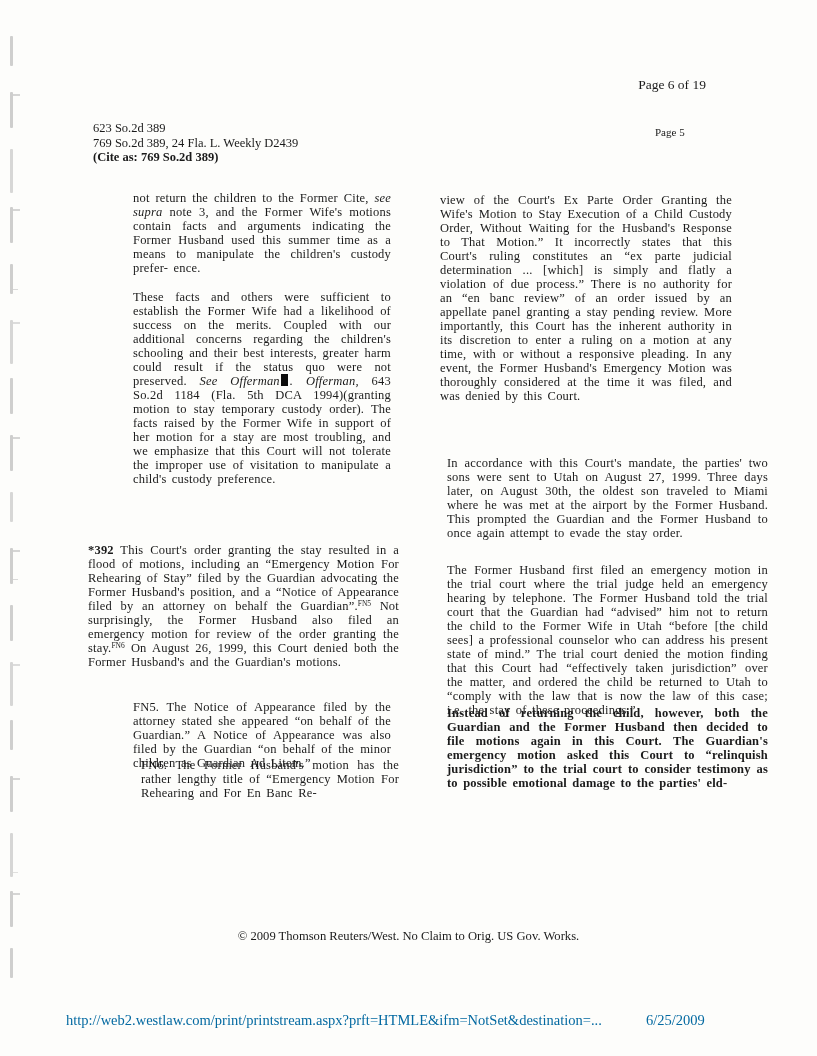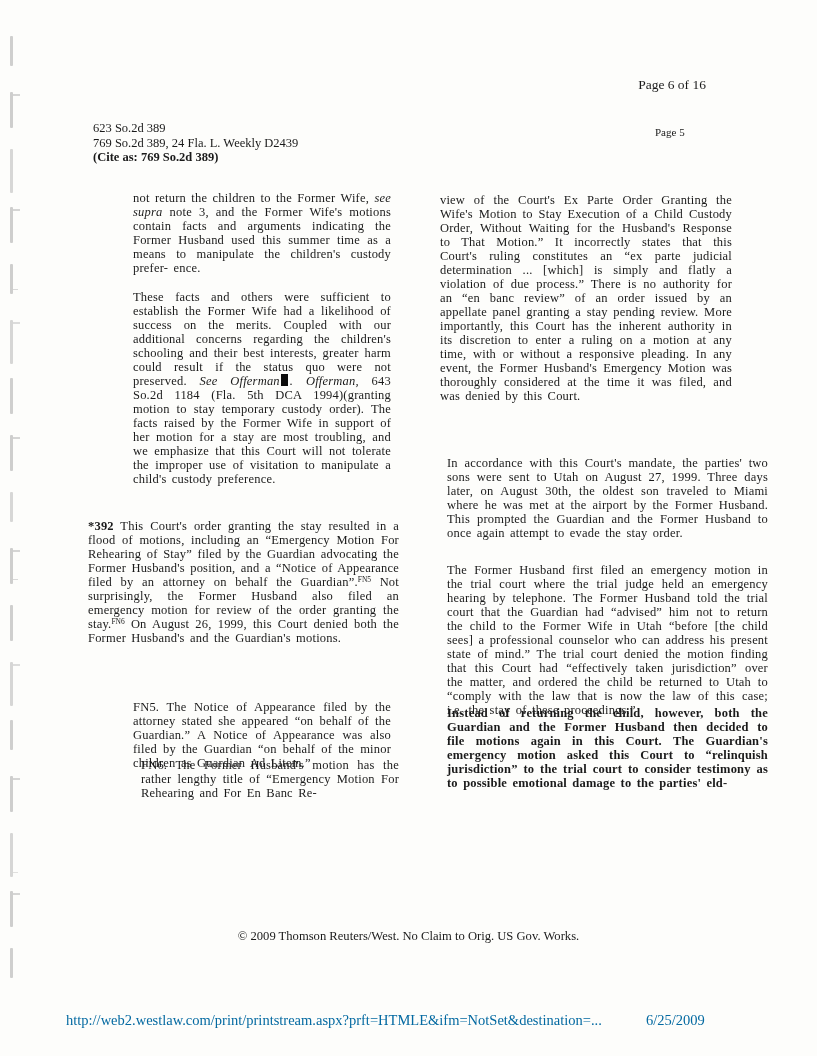--- a/index.html
+++ b/index.html
@@ -11,21 +11,21 @@
   }
   .abs{position:absolute;}
   
   .para{
     position:absolute;
     font-size:12.5px;line-height:14px;
     text-align:justify;
     letter-spacing:0.2px;word-spacing:2px;
     margin:0;
   }
-  .col-left-full{left:88px;width:311px;}
+  .col-left-full{left:88px;width:311px;margin-top:24px;}
   .col-left-ind{left:133px;width:258px;}
   .col-right-full{left:411px;width:321px;margin-left:36px;}
   .col-right-ind{left:440px;width:292px;}
   .para i{font-style:italic;}
   .para b{font-weight:bold;}
   sup.fnref{font-size:7.5px;line-height:0;vertical-align:4px;letter-spacing:0;}
   
   .sheet-page{font-size:13.5px;}
   .cite-block{font-size:12.5px;line-height:14.6px;}
   .doc-page{font-size:11px;}
@@ -69,31 +69,31 @@
     <div class="edge-mark"></div>
     <div class="edge-mark"></div>
     <div class="edge-mark"></div>
     <div class="edge-mark"></div>
     <div class="edge-mark"></div>
     <div class="edge-mark"></div>
     <div class="edge-mark"></div>
     <div class="edge-mark"></div>
   </div>
 
-<div class="abs sheet-page" style="top:77px;right:111px;">Page 6 of 16</div>
+<div class="abs sheet-page" style="top:77px;right:111px;">Page 6 of 19</div>
 
 <div class="abs cite-block" style="left:93px;top:121px;">
   <div>623 So.2d 389</div>
   <div>769 So.2d 389, 24 Fla. L. Weekly D2439</div>
   <div style="font-weight:bold;">(Cite as: 769 So.2d 389)</div>
 </div>
 
 <div class="abs doc-page" style="left:655px;top:126px;">Page 5</div>
 
-<p class="para col-left-ind" style="top:191px;"><span>not return the children to the Former Wife, </span><i>see supra</i><span> note 3, and the Former Wife's motions contain facts and arguments indicating the Former Husband used this summer time as a means to manipulate the children's custody prefer- ence.</span></p>
+<p class="para col-left-ind" style="top:191px;"><span>not return the children to the Former Cite, </span><i>see supra</i><span> note 3, and the Former Wife's motions contain facts and arguments indicating the Former Husband used this summer time as a means to manipulate the children's custody prefer- ence.</span></p>
 
 <p class="para col-left-ind" style="top:290px;"><span>These facts and others were sufficient to establish the Former Wife had a likelihood of success on the merits. Coupled with our additional concerns regarding the children's schooling and their best interests, greater harm could result if the status quo were not preserved. </span><i>See Offerman</i><span class="ink-mark"></span><i>. Offerman,</i><span> 643 So.2d 1184 (Fla. 5th DCA 1994)(granting motion to stay temporary custody order). The facts raised by the Former Wife in support of her motion for a stay are most troubling, and we emphasize that this Court will not tolerate the improper use of visitation to manipulate a child's custody preference.</span></p>
 
 <p class="para col-left-full" style="top:519px;"><b>*392</b><span> This Court's order granting the stay resulted in a flood of motions, including an “Emergency Motion For Rehearing of Stay” filed by the Guardian advocating the Former Husband's position, and a “Notice of Appearance filed by an attorney on behalf the Guardian”.</span><sup class="fnref">FN5</sup><span> Not surprisingly, the Former Husband also filed an emergency motion for review of the order granting the stay.</span><sup class="fnref">FN6</sup><span> On August 26, 1999, this Court denied both the Former Husband's and the Guardian's motions.</span></p>
 
 <p class="para col-left-ind" style="top:674px;margin-top:26px;">FN5. The Notice of Appearance filed by the attorney stated she appeared “on behalf of the Guardian.” A Notice of Appearance was also filed by the Guardian “on behalf of the minor children as Guardian Ad Litem.”</p>
 
 <p class="para col-left-ind" style="top:758px;margin-left:8px;">FN6. The Former Husband's motion has the rather lengthy title of “Emergency Motion For Rehearing and For En Banc Re-</p>
 
 <p class="para col-right-ind" style="top:193px;">view of the Court's Ex Parte Order Granting the Wife's Motion to Stay Execution of a Child Custody Order, Without Waiting for the Husband's Response to That Motion.” It incorrectly states that this Court's ruling constitutes an “ex parte judicial determination ... [which] is simply and flatly a violation of due process.” There is no authority for an “en banc review” of an order issued by an appellate panel granting a stay pending review. More importantly, this Court has the inherent authority in its discretion to enter a ruling on a motion at any time, with or without a responsive pleading. In any event, the Former Husband's Emergency Motion was thoroughly considered at the time it was filed, and was denied by this Court.</p>

